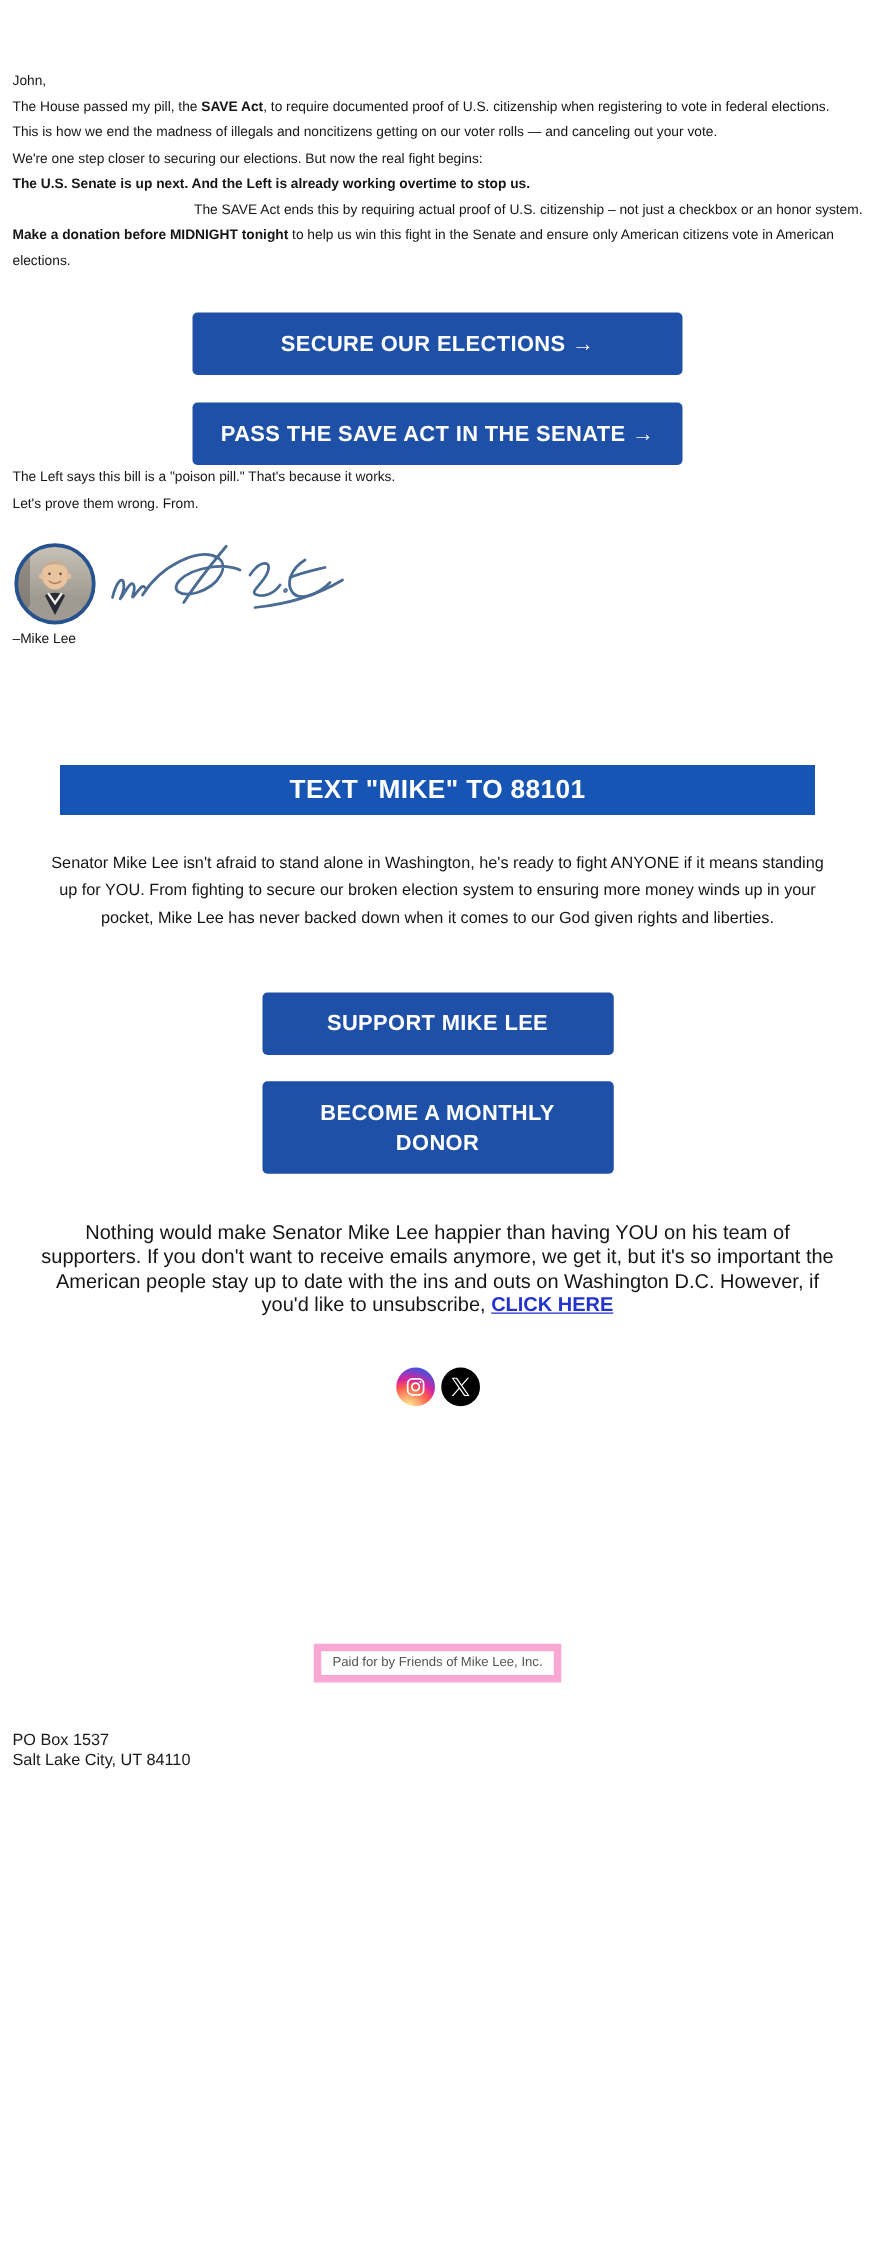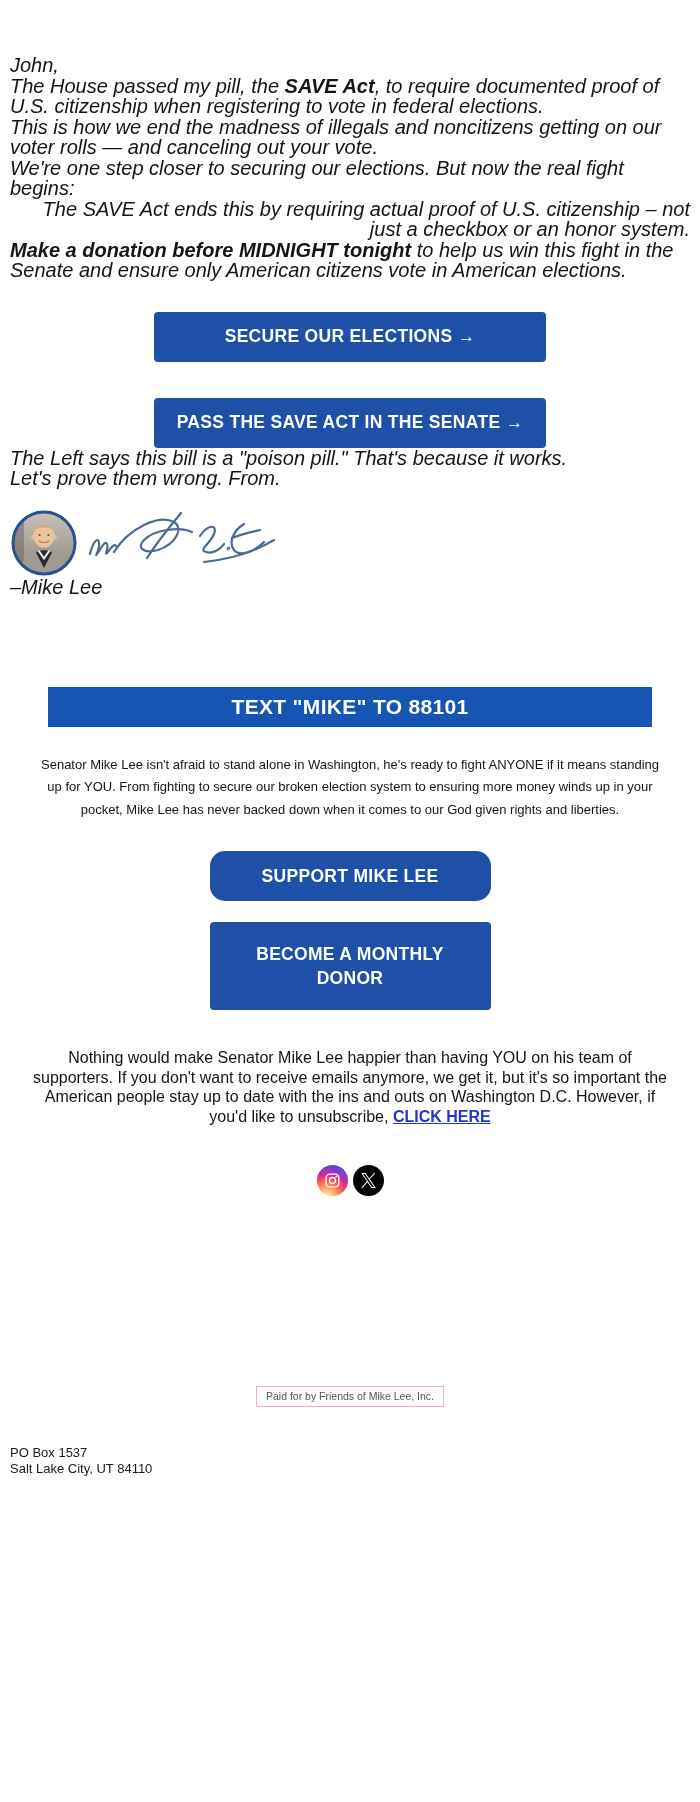--- a/index.html
+++ b/index.html
@@ -9,39 +9,39 @@
     --signature-ink:#4a6b92;
   }
   *{box-sizing:border-box;}
   html,body{margin:0;padding:0;}
   body{
     width:700px;min-height:1802px;background:#ffffff;color:#151515;
     font-family:"Liberation Sans","DejaVu Sans",sans-serif;
     -webkit-font-smoothing:antialiased;
   }
   .content{padding:55px 10px 0 10px;}
-  p.body-p{margin:0;font-size:20px;line-height:20.5px;font-style:italic;}
+  p.body-p{margin:0;font-size:11px;line-height:20.5px;}
   p.body-p b, p.body-p strong{font-weight:700;}
   .mt26{margin-top:26px;} .mt17{margin-top:17px;} .mt29{margin-top:29px;}
   .mt25{margin-top:25px;} .mt22{margin-top:22px;text-align:right;} .mt24{margin-top:24px;}
   .mt40{margin-top:40px;}
 
   
   .btn{
     display:flex;align-items:center;justify-content:center;
     width:392px;height:50px;margin:0 auto;
     background:var(--button-blue,#1e50a8);color:#fff;
     font-weight:700;font-size:17.5px;letter-spacing:.3px;
     border-radius:4px;text-decoration:none;text-align:center;cursor:pointer;
   }
   .btn.narrow{width:281px;}
-  .btn.tall{height:88px;line-height:24px;}
+  .btn.tall{height:74px;line-height:24px;}
   .btn.tall .btn-label{display:inline-block;max-width:212px;}
-  .sp-btn1{margin-top:31px;} .sp-btn2{margin-top:36px;}
-  .sp-btn3{margin-top:30px;border-radius:15px;} .sp-btn4{margin-top:21px;}
+  .sp-btn1{margin-top:31px;} .sp-btn2{margin-top:22px;}
+  .sp-btn3{margin-top:48px;} .sp-btn4{margin-top:21px;}
 
   
   .sig-row{display:flex;align-items:center;margin-top:20px;height:68px;}
   .avatar{width:68px;height:68px;flex:0 0 68px;}
   .sig-svg{margin-left:6px;}
 
   
   .banner{
     margin:90px 38px 0 38px;height:40px;background:var(--banner-blue,#1655b4);
     display:flex;align-items:center;justify-content:center;
@@ -64,41 +64,42 @@
   
   .social-row{margin-top:39px;display:flex;justify-content:center;gap:5px;}
   .icon-circle{width:31px;height:31px;border-radius:50%;display:flex;align-items:center;justify-content:center;cursor:pointer;}
   .icon-ig{
     background:radial-gradient(circle at 30% 107%, #fdf497 0%, #fdf497 5%, #fd5949 45%, #d6249f 60%, #285AEB 90%);
   }
   .icon-x{background:#000;}
 
   
   .paidfor{
-    display:table;margin:190px auto 0 auto;border:1px solid #f9a8d4;
+    display:table;margin:190px auto 0 auto;border:6px solid #f9a8d4;
     padding:3px 9px 4px 9px;font-size:10.5px;color:#555;
   }
 
   .address{
     margin-top:38px;text-align:left;font-size:13px;line-height:16px;color:#1a1a1a;
   }
 </style>
 </head>
 <body>
 
 <div class="content">
 
   <p class="body-p">John,</p>
 
   <p class="body-p mt26"><span>The House passed my pill, the </span><strong>SAVE Act</strong><span>, to require documented proof of U.S. citizenship when registering to vote in federal elections.</span></p>
 
   <p class="body-p mt17">This is how we end the madness of illegals and noncitizens getting on our voter rolls — and canceling out your vote.</p>
 
   <p class="body-p mt29">We're one step closer to securing our elections. But now the real fight begins:</p>
 
+  <p class="body-p mt25"><strong>The U.S. Senate is up next. And the Left is already working overtime to stop us.</strong></p>
 
   <p class="body-p mt22">The SAVE Act ends this by requiring actual proof of U.S. citizenship – not just a checkbox or an honor system.</p>
 
 
   <p class="body-p mt25"><strong>Make a donation before MIDNIGHT tonight</strong><span> to help us win this fight in the Senate and ensure only American citizens vote in American elections.</span></p>
 
   <a class="btn sp-btn1">
       <span class="btn-label">SECURE OUR ELECTIONS →</span>
     </a>
 

